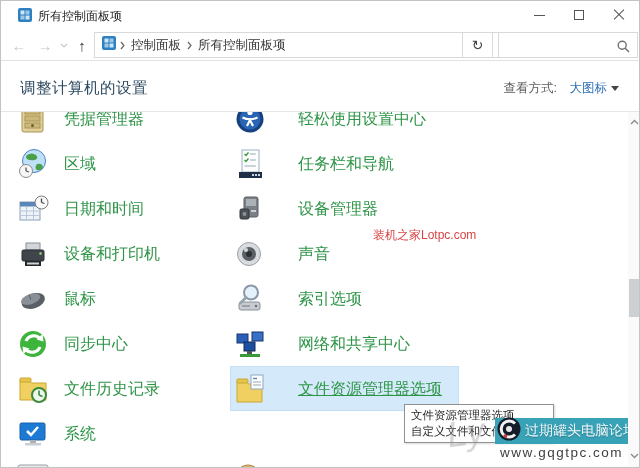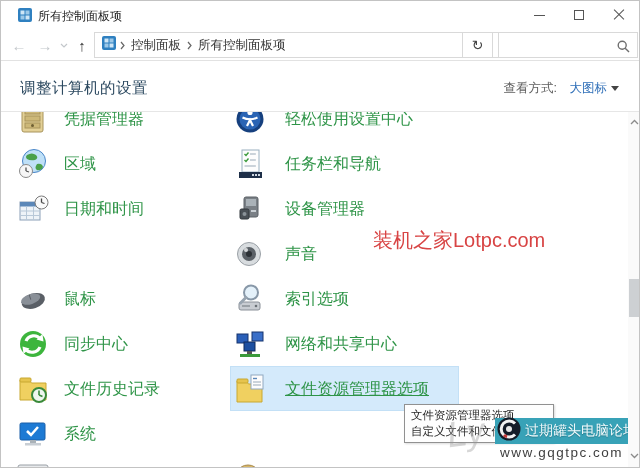--- a/index.html
+++ b/index.html
@@ -44,24 +44,24 @@
   .viewby-caret { position:absolute; right:20px; top:25px; width:0; height:0; border-left:4px solid transparent; border-right:4px solid transparent; border-top:5px solid #444; }
   
   .content { position:absolute; top:111px; left:0; width:640px; height:357px; background:#fff; overflow:hidden; }
   .hoverbox { position:absolute; left:229px; top:254px; width:229px; height:45px; background:#d4eafb; border:1px solid #c3e0f6; }
   .item { position:absolute; height:32px; display:flex; align-items:center; }
   .item.c1 { left:16px; width:205px; }
   .item.c2 { left:233px; width:225px; }
   .ico { width:32px; height:32px; flex:0 0 32px; }
   .lbl { font-size:16px; color:#2e9447; white-space:nowrap; }
   .item.c1 .lbl { margin-left:15px; }
-  .item.c2 .lbl { margin-left:19px; }
+  .item.c2 .lbl { margin-left:32px; }
   .lbl.hovered { text-decoration:underline; }
   
-  .wm-red { position:absolute; left:372px; top:115px; font-size:20px; color:#d84444; white-space:nowrap; z-index:3; }
+  .wm-red { position:absolute; left:372px; top:115px; font-size:12px; color:#d84444; white-space:nowrap; z-index:3; }
   .tooltip { position:absolute; left:403px; top:292px; width:150px; background:#fefefe; border:1px solid #919191; padding:2px 6px 3px 6px; font-size:11.5px; color:#2a2a2a; line-height:16px; z-index:4; box-shadow:1px 1px 2px rgba(0,0,0,.15); white-space:nowrap; overflow:hidden; }
   .wm-ly { position:absolute; left:446px; top:300px; font-size:36px; font-style:italic; color:rgba(150,150,150,0.38); transform:rotate(-8deg); z-index:5; }
   .badge { position:absolute; left:494px; top:306px; width:146px; height:26px; background:#38a2b7; z-index:6; display:flex; align-items:center; }
   .badge .logo { margin-left:2px; flex:0 0 24px; }
   .badge .btxt { color:#f2fbfd; font-size:14px; margin-left:4px; white-space:nowrap; text-shadow:0 1px 1px rgba(0,0,0,.25); }
   .wm-url { position:absolute; left:499px; top:333px; font-size:13.5px; color:#3f3f3f; letter-spacing:1.5px; z-index:6; white-space:nowrap; }
   
   .scrollbar { position:absolute; right:0; top:0; width:13px; height:357px; background:#fafafa; z-index:7; }
   .sb-arrow { position:absolute; left:0; width:13px; height:16px; display:flex; align-items:center; justify-content:center; }
   .sb-up { top:2px; } .sb-down { top:336px; }
@@ -244,20 +244,32 @@
             <rect x="12" y="6" width="10" height="7" fill="#aab2b8"></rect>
             <rect x="6" y="16" width="9" height="10" rx="1.5" fill="#4a5056" stroke="#33383d"></rect>
             <circle cx="10.5" cy="21" r="2" fill="#8a9298"></circle>
             <rect x="17" y="17" width="5" height="2" fill="#c9cf d4"></rect>
             <rect x="17" y="17" width="5" height="2" fill="#c9cfd4"></rect>
           </svg>
       </span>
       <span class="lbl">设备管理器</span>
     </div>
 
+    <div class="item c1" style="top:126px">
+      <span class="ico">
+        <svg width="32" height="32" viewBox="0 0 32 32">
+            <rect x="9" y="5" width="14" height="7" fill="#d2d6da" stroke="#8a9096"></rect>
+            <rect x="5" y="12" width="22" height="11" rx="1.5" fill="#3f454b" stroke="#2a2f35"></rect>
+            <rect x="8" y="23" width="16" height="5" fill="#23282d"></rect>
+            <rect x="10" y="24.5" width="12" height="2" fill="#cfd4d8"></rect>
+            <circle cx="23.5" cy="15.5" r="1.2" fill="#9adf6a"></circle>
+          </svg>
+      </span>
+      <span class="lbl">设备和打印机</span>
+    </div>
     <div class="item c2" style="top:126px">
       <span class="ico">
         <svg width="32" height="32" viewBox="0 0 32 32">
             <circle cx="15" cy="16" r="11.5" fill="#d8dcdf" stroke="#9aa0a6"></circle>
             <circle cx="15" cy="16" r="7" fill="#5a6066"></circle>
             <circle cx="15" cy="16" r="3" fill="#2b3035"></circle>
             <circle cx="12" cy="12" r="2" fill="#f2f4f6" opacity="0.8"></circle>
           </svg>
       </span>
       <span class="lbl">声音</span>

